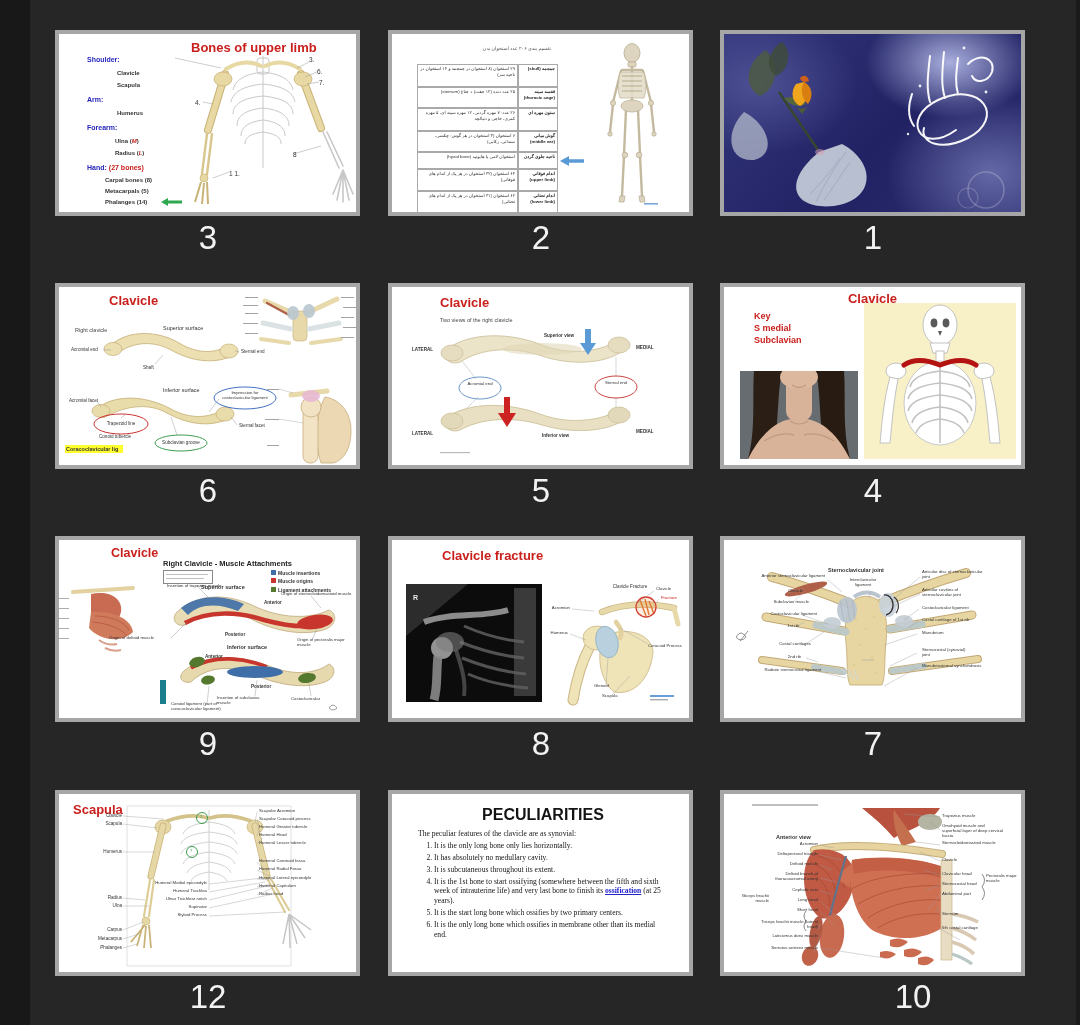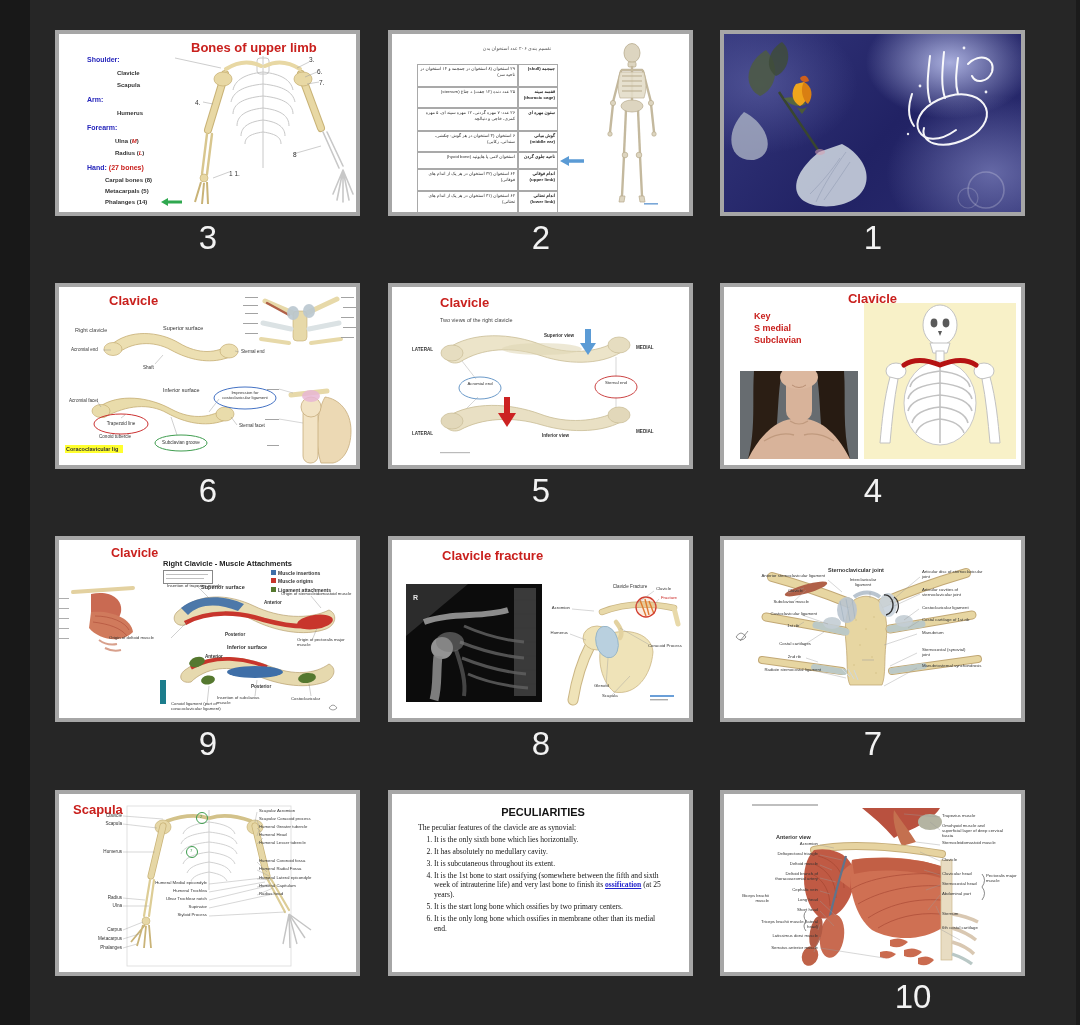--- a/index.html
+++ b/index.html
@@ -685,24 +685,24 @@
   <div class="L f4 e" style="right:149px;top:95px">Humeral Trochlea</div>
   <div class="L f4 e" style="right:149px;top:103px">Ulnar Trochlear notch</div>
   <div class="L f4 e" style="right:149px;top:111px">Supinator</div>
   <div class="L f4 e" style="right:149px;top:119px">Styloid Process</div>
   <div class="L f4" style="left:141px;top:21px;color:#3f9d4f">2</div>
   <div class="L f4" style="left:131px;top:55px;color:#3f9d4f">7</div>
 </div>
 
 <div class="cell" style="left:388px;top:790px">
   <div class="s11" style="position:absolute;left:26px;top:12px;width:250px">
-    <div style="text-align:center;font-weight:bold;font-size:11px;font-family:'Liberation Sans',sans-serif">PECULIARITIES</div>
+    <div style="text-align:center;font-weight:bold;font-size:16px;font-family:'Liberation Sans',sans-serif">PECULIARITIES</div>
     <div style="font-size:7.6px;margin-top:5px">The peculiar features of the clavicle are as synovial:</div>
     <ol style="font-size:7.6px;line-height:1.3">
-      <li>It is the only sixth bone which lies horizontally.</li>
+      <li>It is the only long bone only lies horizontally.</li>
       <li>It has absolutely no medullary cavity.</li>
       <li>It is subcutaneous throughout its extent.</li>
       <li><span>It is the 1st bone to start ossifying (somewhere between the fifth and sixth week of intrauterine life) and very last bone to finish its </span><span class="ossLink">ossification</span><span> (at 25 years).</span></li>
       <li>It is the start long bone which ossifies by two primary centers.</li>
       <li>It is the only long bone which ossifies in membrane other than its medial end.</li>
     </ol>
   </div>
 </div>
 
 <div class="cell" style="left:720px;top:790px">
@@ -797,15 +797,16 @@
 
 <div class="num" style="left:55px;top:219px">3</div>
 <div class="num" style="left:388px;top:219px">2</div>
 <div class="num" style="left:720px;top:219px">1</div>
 <div class="num" style="left:55px;top:472px">6</div>
 <div class="num" style="left:388px;top:472px">5</div>
 <div class="num" style="left:720px;top:472px">4</div>
 <div class="num" style="left:55px;top:725px">9</div>
 <div class="num" style="left:388px;top:725px">8</div>
 <div class="num" style="left:720px;top:725px">7</div>
+<div class="num" style="left:55px;top:978px">12</div>
 <div class="num" style="left:760px;top:978px">10</div>
 
 </div>
 
 </body></html>

